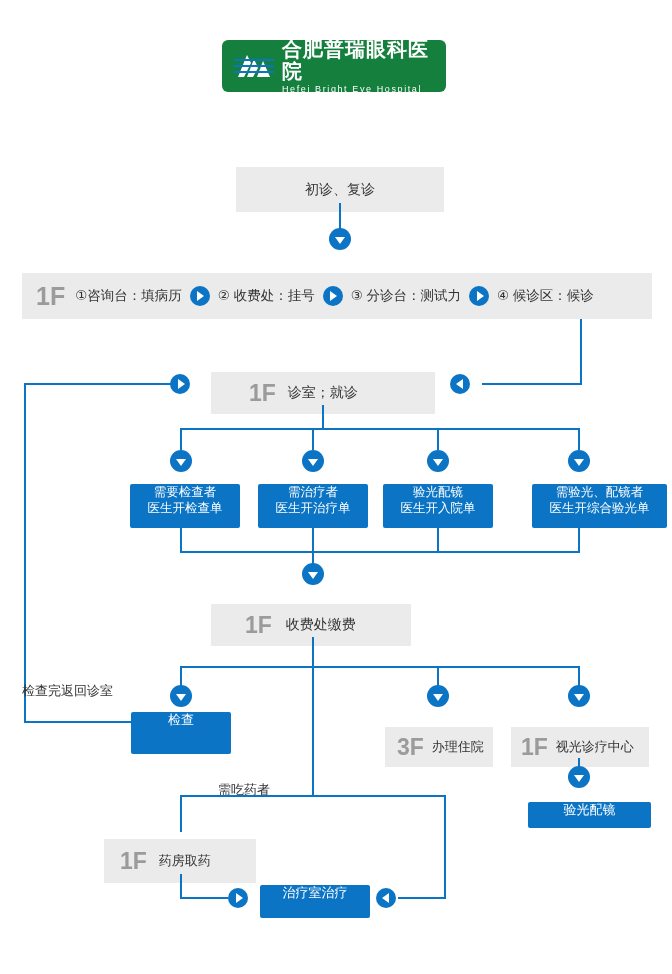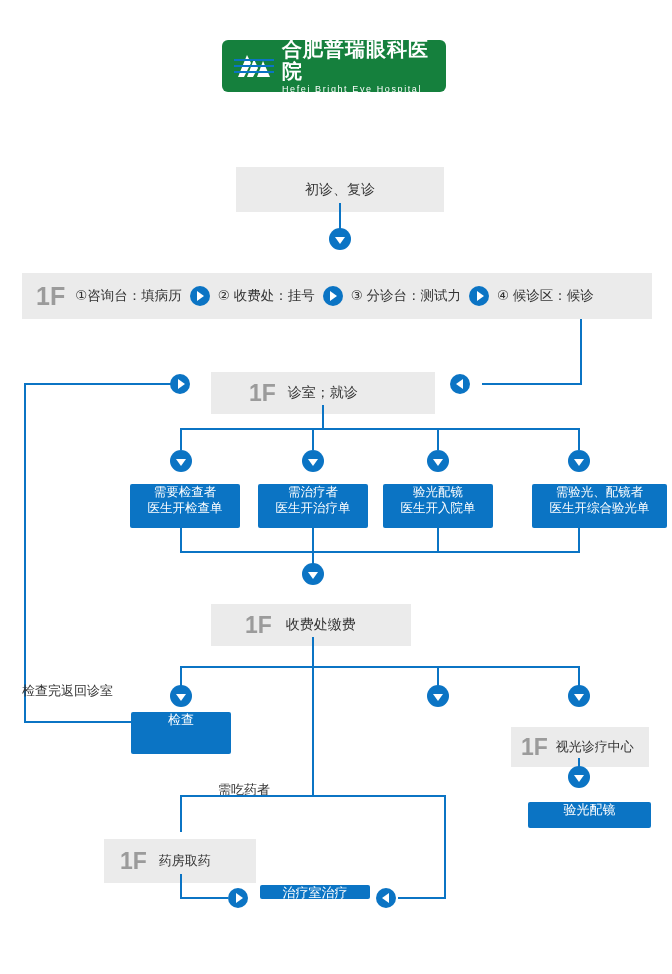--- a/index.html
+++ b/index.html
@@ -318,20 +318,24 @@
   <div class="abs down-cap" style="left:568px; top:685px;">
       <div class="tri-d"></div>
     </div>
 
   <div class="abs labeltext" style="left:22px; top:682px;">检查完返回诊室</div>
 
   <div class="abs blue-box single" style="left:131px; top:712px; width:100px; height:42px;">
     <span>检查</span>
   </div>
 
+  <div class="abs gray-box" style="left:385px; top:718px; width:108px; height:40px; justify-content:flex-start; padding-left:12px;">
+    <span class="floor" style="margin-right:8px;">3F</span>
+    <span style="font-size:13px;">办理住院</span>
+  </div>
 
   <div class="abs gray-box" style="left:511px; top:718px; width:138px; height:40px; justify-content:flex-start; padding-left:10px;">
     <span class="floor" style="margin-right:8px;">1F</span>
     <span style="font-size:13px;">视光诊疗中心</span>
   </div>
 
   <div class="abs vline" style="left:578px; top:758px; height:12px;"></div>
   <div class="abs down-cap" style="left:568px; top:766px;">
       <div class="tri-d"></div>
     </div>
@@ -354,17 +358,17 @@
   <div class="abs hline" style="left:180px; top:897px; width:48px;"></div>
   <div class="abs circle-arrow" style="left:228px; top:888px;">
       <span class="tri-r"></span>
     </div>
 
   <div class="abs hline" style="left:398px; top:897px; width:48px;"></div>
   <div class="abs circle-arrow" style="left:376px; top:888px;">
       <span class="tri-l"></span>
     </div>
 
-  <div class="abs blue-box single" style="left:260px; top:885px; width:110px; height:14px;">
+  <div class="abs blue-box single" style="left:260px; top:885px; width:110px; height:33px;">
     <span>治疗室治疗</span>
   </div>
 
 </div>
 
 </body></html>

